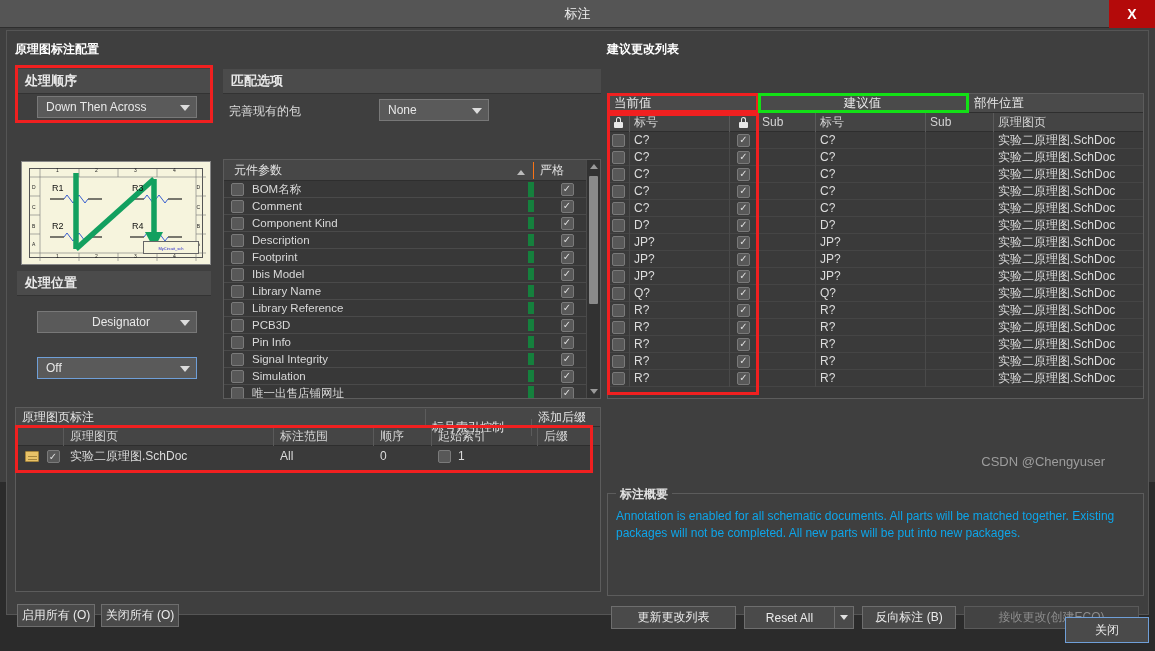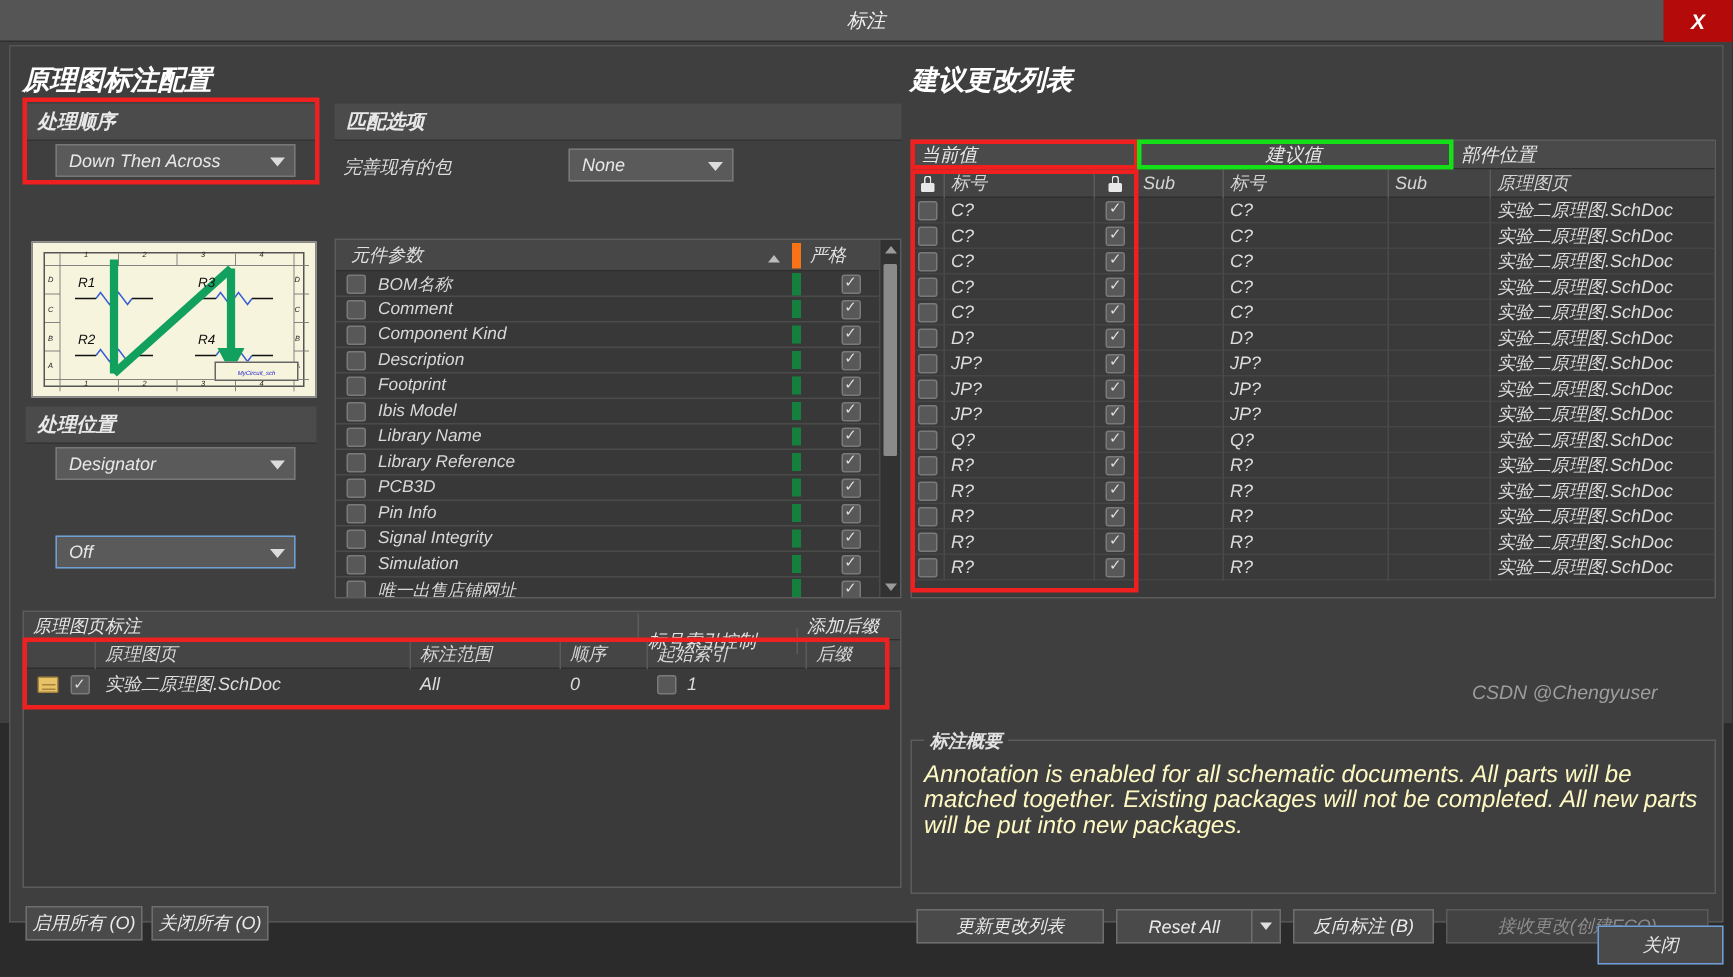--- a/index.html
+++ b/index.html
@@ -6,21 +6,20 @@
   html, body {
     width: 1155px; height: 651px;
     background: #2b2b2b;
     font-family: "Liberation Sans", "DejaVu Sans", sans-serif;
     overflow: hidden;
   }
   #app {
     position: relative;
     width: 1155px; height: 482px;
     background: #3f3f3f;
-    font-style: italic;
   }
 
   
   .titlebar {
     position: absolute; left: 0; top: 0; width: 1155px; height: 28px;
     background: #555555;
     border-bottom: 1px solid #2e2e2e;
   }
   .titlebar .title {
     position: absolute; left: 0; top: 0; width: 1155px;
@@ -35,21 +34,21 @@
   }
 
   
   .dialog {
     position: absolute; left: 6px; top: 30px; width: 1143px; height: 585px;
     background: #3f3f3f; border: 1px solid #555;
   }
 
   
   .bigcaption {
-    color: #ffffff; font-size: 18px; font-weight: bold;
+    color: #ffffff; font-size: 12px; font-weight: bold;
   }
   
   .strip {
     background: #4b4b4b;
     color: #e8e8e8; font-size: 13px; font-weight: bold;
     padding: 3px 8px;
     border-bottom: 1px solid #333;
   }
 
   
@@ -99,21 +98,21 @@
     width: 378px; height: 240px;
     background: #383838;
     border: 1px solid #5c5c5c;
     overflow: hidden;
   }
   .pt-head {
     display: flex; height: 21px; align-items: center;
     background: #474747; border-bottom: 1px solid #2e2e2e;
     color: #e0e0e0; font-size: 12px;
   }
-  .pt-head .c1 { flex: 1; padding-left: 10px; border-right: 6px solid #f97316; position: relative; }
+  .pt-head .c1 { flex: 1; padding-left: 10px; border-right: 1px solid #f97316; position: relative; }
   .pt-head .c2 { width: 66px; padding-left: 6px; }
   .sortarrow {
     position: absolute; right: 8px; top: 8px;
     width: 0; height: 0;
     border-left: 4px solid transparent; border-right: 4px solid transparent;
     border-bottom: 5px solid #bbb;
   }
   .pt-row {
     display: flex; align-items: center; height: 17px;
     border-bottom: 1px solid #4a4a4a;
@@ -211,21 +210,21 @@
   .summary {
     position: absolute; left: 600px; top: 462px; width: 537px; height: 103px;
     border: 1px solid #5c5c5c;
   }
   .summary-legend {
     position: absolute; left: 8px; top: -8px; background: #3f3f3f;
     padding: 0 4px; color: #e2e2e2; font-size: 12px; font-weight: bold;
   }
   .summary-text {
     position: absolute; left: 8px; top: 14px; right: 10px;
-    color: #fef9c3; font-size: 16px; line-height: 17px;
+    color: #0ea5e9; font-size: 12px; line-height: 17px;
   }
 
   .watermark {
     position: absolute; right: 50px; bottom: 13px;
     color: #9d9d9d; font-size: 13px; z-index: 60; pointer-events: none;
   }
 </style>
 </head>
 <body>
 
@@ -310,21 +309,21 @@
         <div class="sch-lbl" style="right:2px;top:72px;">A</div>
         <div style="position:absolute;left:22px;top:14px;color:#111;font-size:9px;">R1</div>
         <div style="position:absolute;left:102px;top:14px;color:#111;font-size:9px;">R3</div>
         <div style="position:absolute;left:22px;top:52px;color:#111;font-size:9px;">R2</div>
         <div style="position:absolute;left:102px;top:52px;color:#111;font-size:9px;">R4</div>
         <div class="titleblock">MyCircuit_sch</div>
       </div>
     </div>
 
     <div class="strip" style="position:absolute;left:10px;top:240px;width:194px;">处理位置</div>
-    <div class="combo" style="position:absolute;left:30px;top:267px;width:160px;">
+    <div class="combo" style="position:absolute;left:30px;top:280px;width:160px;justify-content:center;">
       <span>Designator</span>
       <span class="arrow"></span>
     </div>
 
     <div class="combo focus" style="position:absolute;left:30px;top:326px;width:160px;">
       <span>Off</span>
       <span class="arrow"></span>
     </div>
 
     <div class="strip" style="position:absolute;left:216px;top:38px;width:378px;">匹配选项</div>

